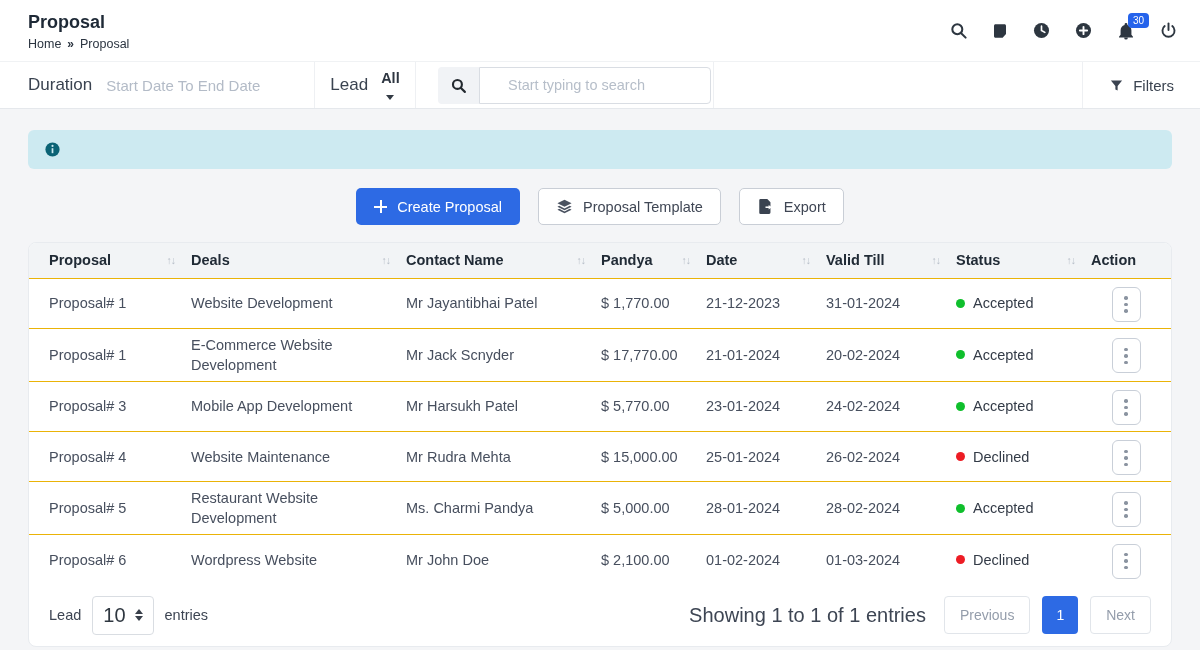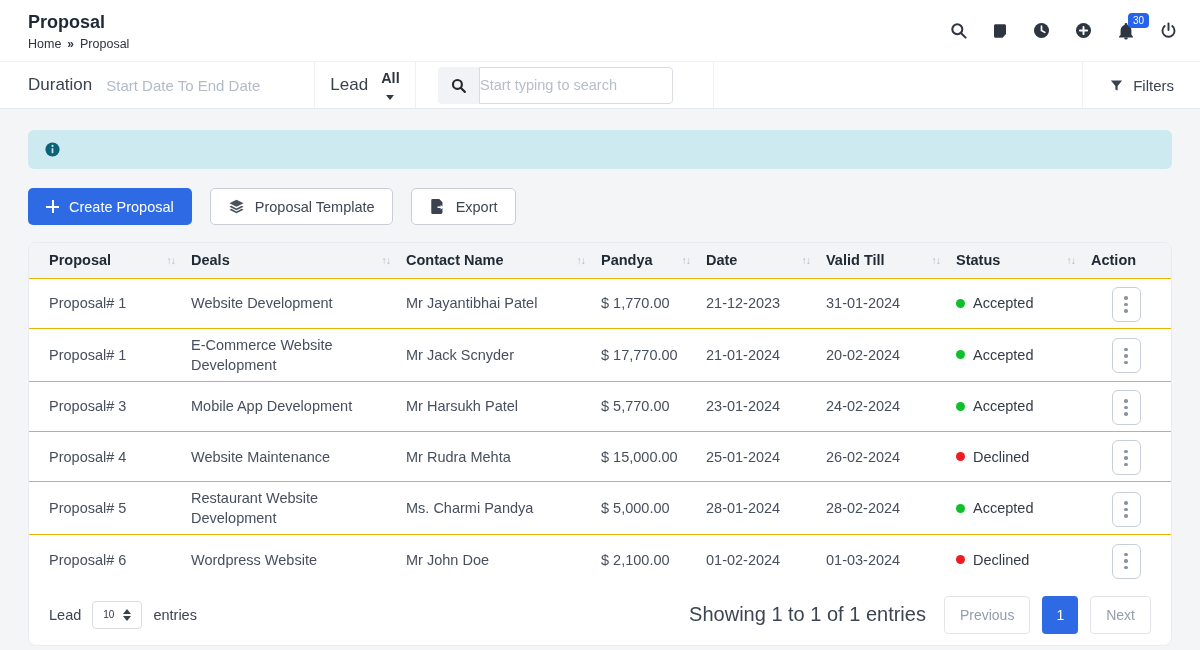--- a/index.html
+++ b/index.html
@@ -38,33 +38,33 @@
   .flabel { font-size: 17px; color: #3a4350; white-space: nowrap; }
   .duration-input { border: none; outline: none; font-size: 15px; width: 185px; color: #7f1d1d; font-family: inherit; }
   .duration-input::placeholder { color: #b3bbc7; }
   .fsec-lead { width: 101px; justify-content: center; gap: 13px; }
   .lead-dd { display: flex; align-items: center; gap: 7px; background: none; border: none; cursor: pointer; font-family: inherit; flex-direction: column; }
   .lead-val { font-size: 14.5px; font-weight: 600; color: #2e3641; }
   .caret-down { width: 0; height: 0; border-left: 4.5px solid transparent; border-right: 4.5px solid transparent; border-top: 5.5px solid #333a44; margin-top: 2px; }
   .fsec-search { width: 298px; padding-left: 22px; }
   .search-ctl { display: flex; align-items: center; height: 37px; }
   .search-btn { width: 41px; height: 37px; background: #f1f3f6; border: none; border-radius: 4px 0 0 4px; display: flex; align-items: center; justify-content: center; cursor: pointer; }
-  .search-input { width: 194px; height: 37px; border: 1px solid #d9dde3; border-radius: 0 4px 4px 0; padding: 0 0; font-size: 14.5px; color: #3a4350; outline: none; font-family: inherit; }
+  .search-input { width: 232px; height: 37px; border: 1px solid #d9dde3; border-radius: 0 4px 4px 0; padding: 0 28px; font-size: 14.5px; color: #3a4350; outline: none; font-family: inherit; }
   .search-input::placeholder { color: #b6bec9; }
   .fspacer { flex: 1; border-right: 1px solid #eef0f3; }
   .fsec-filters { border-right: none; padding: 0 26px; }
   .filters-btn { display: flex; align-items: center; gap: 9px; background: none; border: none; cursor: pointer; font-size: 15px; color: #3a4350; font-family: inherit; }
   
   .alert {
     margin: 21px 28px 0; border-radius: 6px;
     padding: 11px 16px; font-size: 14.5px; color: #0b6375;
     display: flex; align-items: center; gap: 8px;
   }
   
-  .actions { margin: 19px 28px 0; display: flex; gap: 18px; }
+  .actions { margin: 19px 28px 0; display: flex; gap: 18px; justify-content: center; }
   .btn {
     height: 37px; border-radius: 5px; font-size: 14.5px;
     display: inline-flex; align-items: center; gap: 10px;
     padding: 0 17px; cursor: pointer; font-family: inherit;
     background: #fff; border: 1px solid #c9ced6; color: #3f4654;
   }
   .btn-primary { color: #fff; border-color: transparent; }
   .plus-icon { position: relative; width: 13px; height: 13px; display: inline-block; }
   .plus-icon::before, .plus-icon::after { content: ""; position: absolute; background: #fff; }
   .plus-icon::before { left: 5.5px; top: 0; width: 2px; height: 13px; }
@@ -86,21 +86,21 @@
   .td-action { text-align: center; padding-right: 10px; }
   .kebab {
     width: 29px; height: 35px; background: #fff;
     border: 1px solid #c9cfd8; border-radius: 6px; cursor: pointer;
     display: inline-flex; flex-direction: column; gap: 3px; align-items: center; justify-content: center;
   }
   .kebab i { width: 3.5px; height: 3.5px; border-radius: 50%; background: #8a93a0; }
   
   .card-footer { display: flex; justify-content: space-between; align-items: center; padding: 11px 20px; }
   .footer-left { display: flex; align-items: center; gap: 11px; font-size: 14.5px; color: #3d4553; }
-  .pagesize { display: flex; align-items: center; gap: 9px; border: 1px solid #d9dde2; border-radius: 4px; padding: 7px 10px; background: #fff; cursor: pointer; font-size: 10px; color: #2f3740; font-family: inherit; }
+  .pagesize { display: flex; align-items: center; gap: 9px; border: 1px solid #d9dde2; border-radius: 4px; padding: 7px 10px; background: #fff; cursor: pointer; font-size: 20px; color: #2f3740; font-family: inherit; }
   .updown { display: flex; flex-direction: column; gap: 2px; }
   .updown .up { width: 0; height: 0; border-left: 4px solid transparent; border-right: 4px solid transparent; border-bottom: 5px solid #39404b; }
   .updown .down { width: 0; height: 0; border-left: 4px solid transparent; border-right: 4px solid transparent; border-top: 5px solid #39404b; }
   .footer-right { display: flex; align-items: center; gap: 12px; }
   .summary { font-size: 20px; color: #3d4553; margin-right: 6px; }
   .pg { border: 1px solid #e1e5ea; border-radius: 4px; background: #fff; color: #949dab; font-size: 14px; padding: 10px 15px; cursor: pointer; font-family: inherit; }
   .pg-active { color: #fff; border-color: transparent; padding: 10px 13px; }
   svg { display: block; }
 </style>
 </head>

